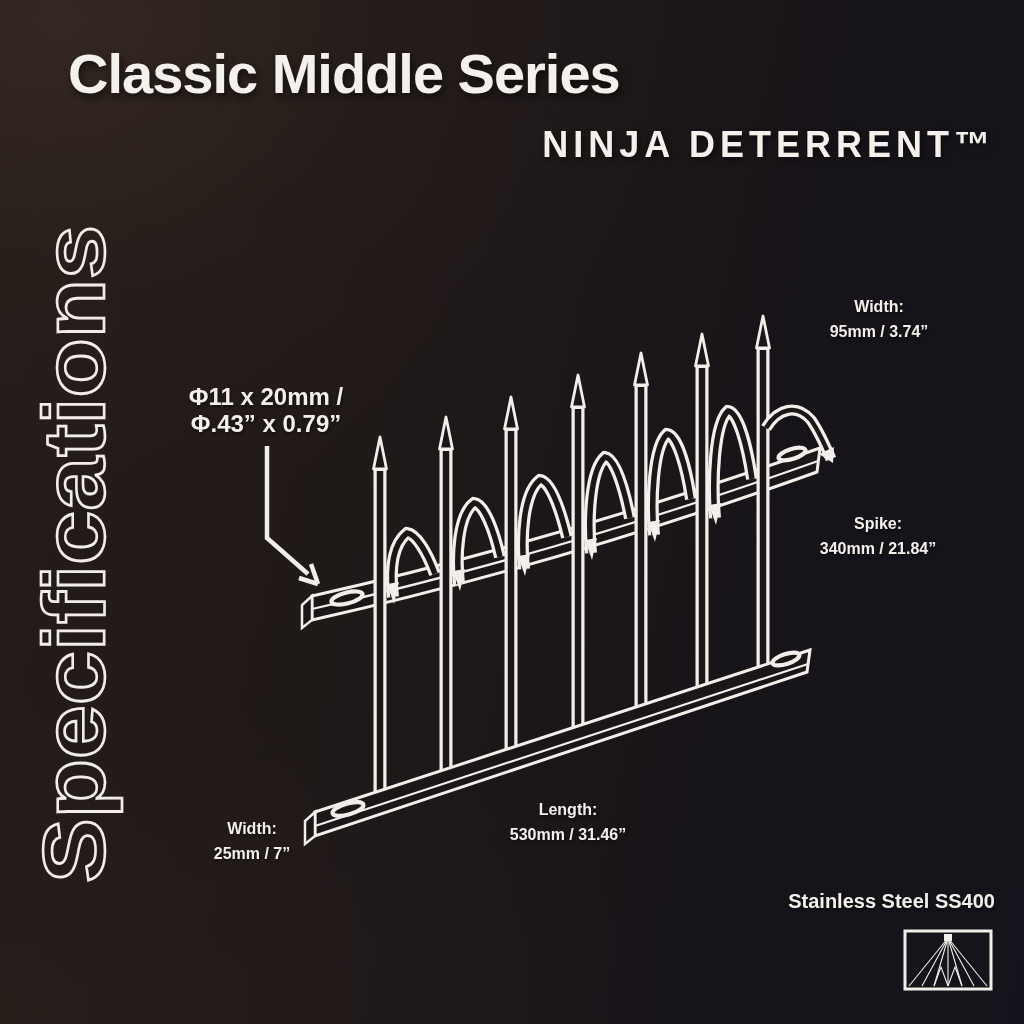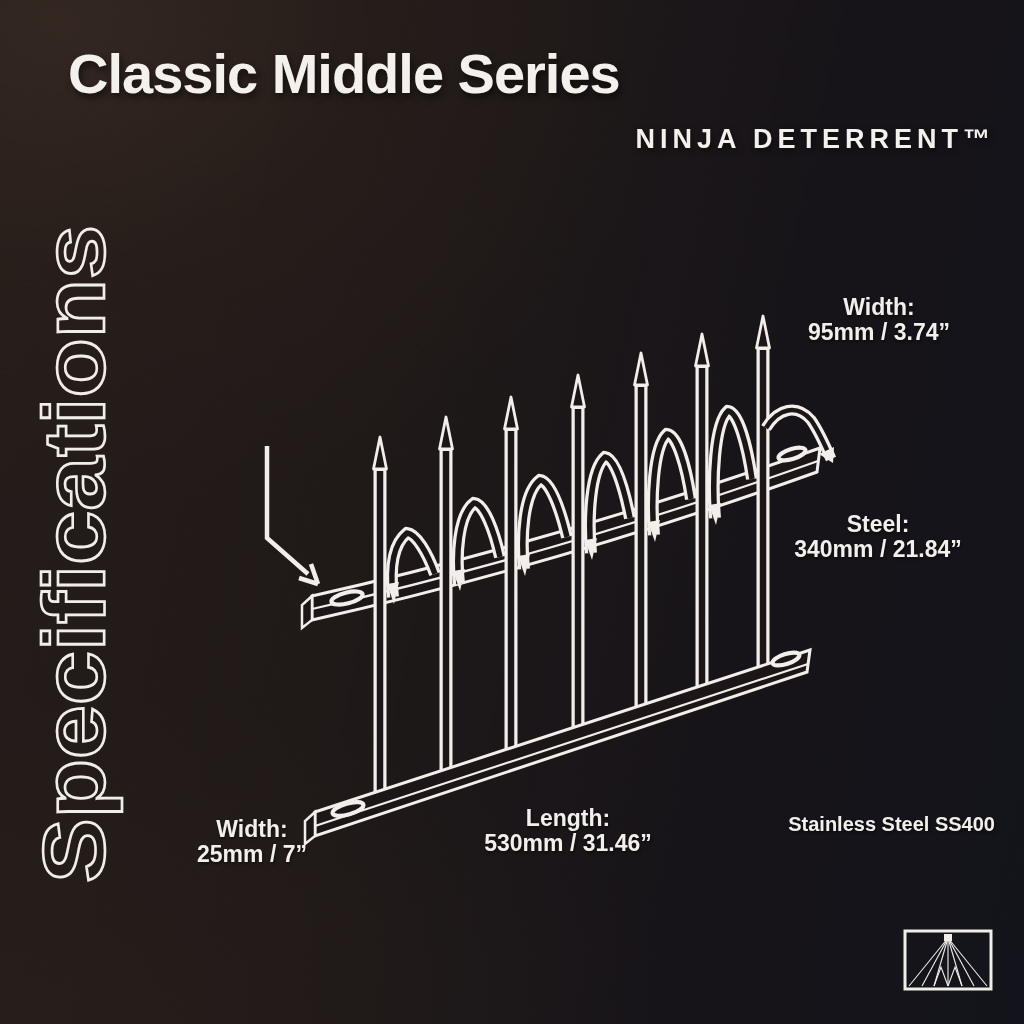--- a/index.html
+++ b/index.html
@@ -14,40 +14,40 @@
       linear-gradient(102deg, #261d1a 0%, #1f1918 38%, #171419 70%, #13141b 100%);
   }
   .page-title{
     position:absolute;left:56px;top:33px;margin:12px;
     font-size:56px;font-weight:700;line-height:1.05;
     color:#f4f1ed;letter-spacing:-1px;white-space:nowrap;
     text-shadow:2px 4px 7px rgba(0,0,0,.55);
   }
   .brand{
     position:absolute;right:29px;top:124px;
-    font-size:27px;font-weight:700;letter-spacing:5px;
+    font-size:36px;font-weight:700;letter-spacing:5px;
     color:#f4f1ed;white-space:nowrap;
     text-shadow:2px 3px 6px rgba(0,0,0,.5);
   }
   .vertical-label-svg{position:absolute;left:0;top:0;pointer-events:none;}
   .vertical-label-svg text{
     font-family:"Liberation Sans",sans-serif;
     font-weight:700;font-size:88px;
     fill:none;stroke:#f1eee9;stroke-width:2.6px;
   }
   .art{position:absolute;left:0;top:0;}
   .dim-label{
     position:absolute;color:#f3f0ec;
-    font-size:23px;font-weight:700;line-height:24.5px;
+    font-size:16px;font-weight:700;line-height:24.5px;
     text-align:center;transform:translateX(-50%);
     white-space:nowrap;text-shadow:1px 2px 3px rgba(0,0,0,.45);
   }
   .dim-label.phi{font-size:24px;line-height:27px;}
   .materials{
-    position:absolute;right:29px;top:811px;
+    position:absolute;right:29px;top:888px;
     color:#f3f0ec;font-size:20px;font-weight:700;line-height:27px;
     text-align:right;white-space:nowrap;
     text-shadow:1px 2px 3px rgba(0,0,0,.45);
   }
   .logo-svg{position:absolute;left:903px;top:929px;}
 </style>
 </head>
 <body>
 
 <div class="stage">
@@ -130,37 +130,41 @@
       </g>
 
       <g>
         <polyline points="267,446 267,538 308,574" stroke-width="4.5"></polyline>
         <line x1="318" y1="584" x2="299" y2="578" stroke-width="4.5"></line>
         <line x1="318" y1="584" x2="311" y2="564" stroke-width="4.5"></line>
       </g>
     </g>
   </svg>
 
+  <div class="dim-label phi" style="left:266px;top:383px;">
+    <div>Φ11 x 20mm /</div>
+    <div>Φ.43” x 0.79”</div>
+  </div>
 
   <div class="dim-label" style="left:879px;top:295px;">
     <div>Width:</div>
     <div>95mm / 3.74”</div>
   </div>
 
   <div class="dim-label" style="left:878px;top:512px;">
-    <div>Steel:</div>
+    <div>Spike:</div>
     <div>340mm / 21.84”</div>
   </div>
 
   <div class="dim-label" style="left:252px;top:817px;">
     <div>Width:</div>
     <div>25mm / 7”</div>
   </div>
 
-  <div class="dim-label" style="left:568px;top:798px;margin-top:8px;">
+  <div class="dim-label" style="left:568px;top:798px;">
     <div>Length:</div>
     <div>530mm / 31.46”</div>
   </div>
 
   <div class="materials">
     <div>Stainless Steel SS400</div>
   </div>
 
   <svg class="logo-svg" width="90" height="62" viewBox="0 0 90 62">
     <g stroke="#f1eee9" fill="none">

